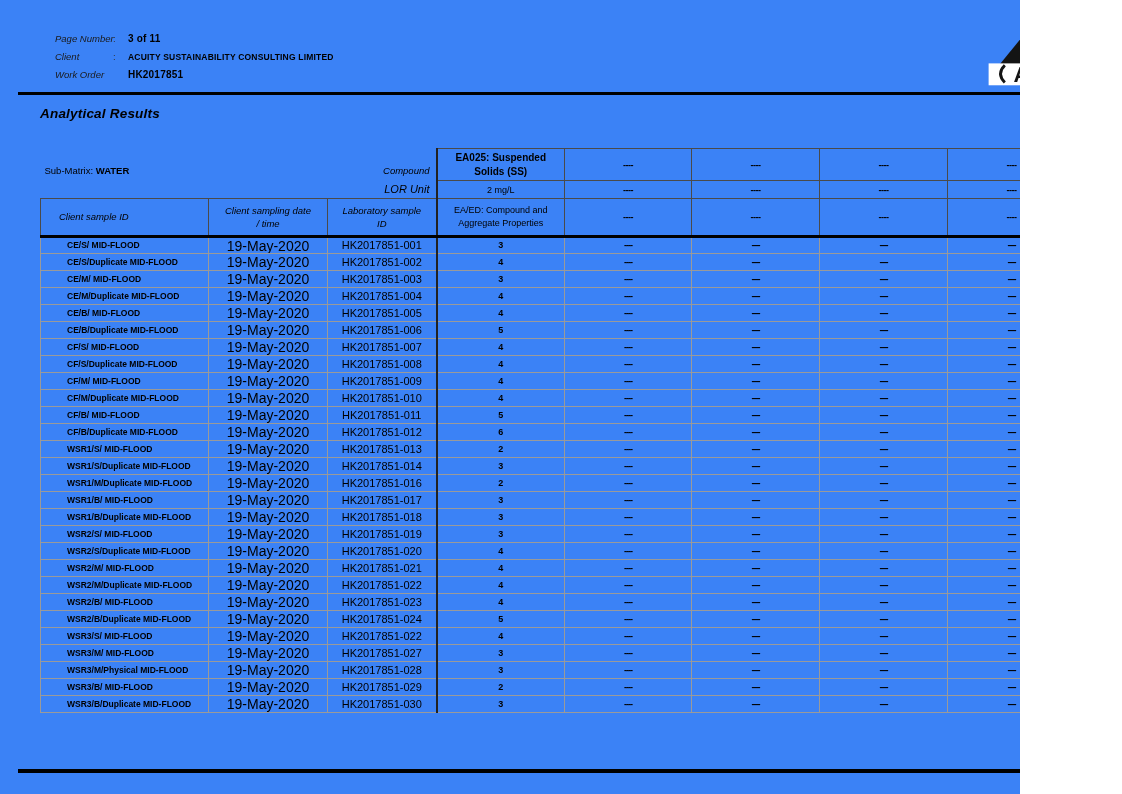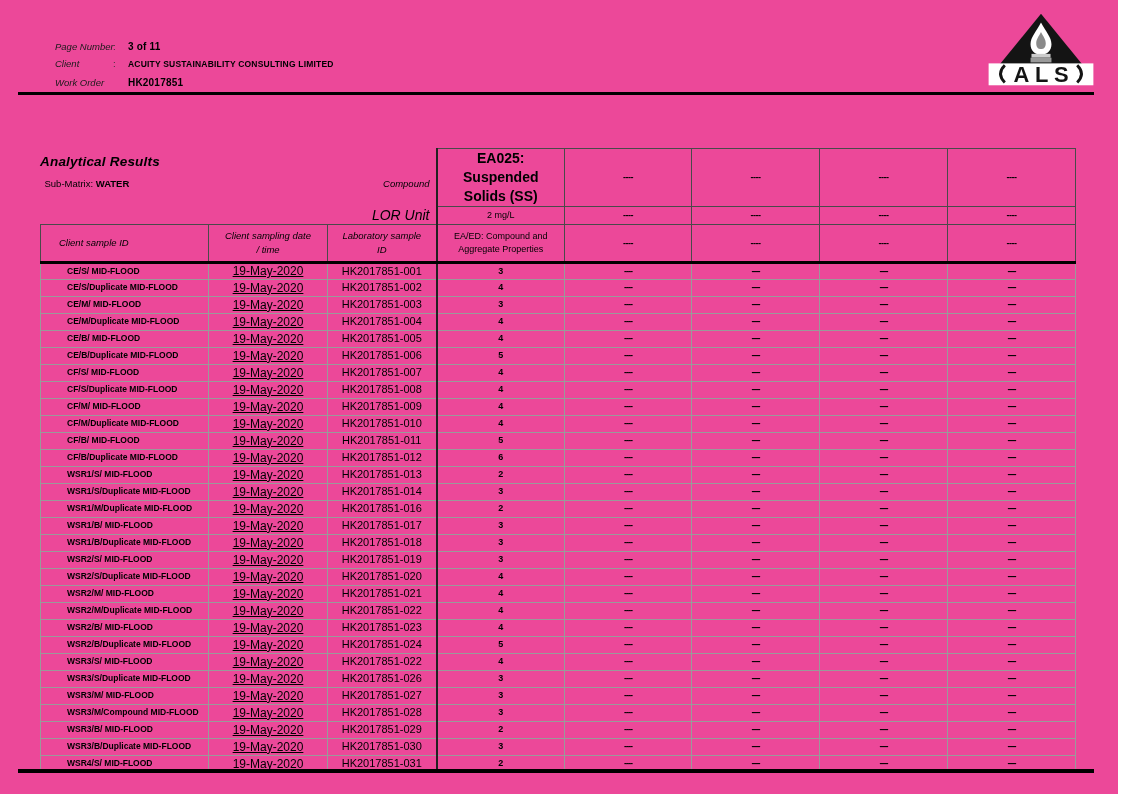--- a/index.html
+++ b/index.html
@@ -1,60 +1,60 @@
 <!DOCTYPE html>
 <html><head>
 <meta charset="utf-8">
 <style>
   * { margin:0; padding:0; box-sizing:border-box; }
   html,body { background:#fff; }
   .page {
-    position:relative; width:1118px; height:794px; background:#ec4899;
+    position:relative; width:1020px; height:794px; background:#3b82f6;
     font-family:"Liberation Sans", sans-serif; color:#000; overflow:hidden;
   }
   
   .meta { position:absolute; left:55px; top:33px; }
   .meta-row { display:flex; align-items:baseline; height:18px; }
   .meta-label { display:inline-block; width:58px; font-style:italic; font-size:9.5px; color:#1a1a1a; white-space:nowrap; }
   .meta-colon { display:inline-block; width:15px; font-size:9.5px; color:#333; }
-  .meta-value { font-weight:bold; font-size:10px; letter-spacing:0.2px;margin-top:8px; }
+  .meta-value { font-weight:bold; font-size:10px; letter-spacing:0.2px; }
   .meta-value.small { font-size:8.5px; }
   
   .rule-top { position:absolute; left:18px; width:1076px; top:92px; height:3px; background:#000; }
   .rule-bottom { position:absolute; left:18px; width:1076px; top:769px; height:4px; background:#000; }
   
   .logo { position:absolute; left:988px; top:11px; width:106px; height:80px; }
   
-  .section-title { position:absolute; left:40px; top:106px; font-size:13.5px; font-weight:bold; font-style:italic; letter-spacing:0.2px;margin-top:48px; }
+  .section-title { position:absolute; left:40px; top:106px; font-size:13.5px; font-weight:bold; font-style:italic; letter-spacing:0.2px; }
   
   table.results { position:absolute; left:40px; top:148px; width:1035px; border-collapse:collapse; table-layout:fixed; }
   td { padding:0 4px; vertical-align:middle; font-size:9.5px; overflow:hidden; }
   .nb { border:none; }
   .box { border:1px solid #4a4a4a; }
   .thickL { border-left:2px solid #222 !important; }
   tr.hrA td { height:32px; }
   tr.hrB td { height:18px; }
   tr.hrC td { height:38px; }
   .subm-row { display:flex; justify-content:space-between; align-items:flex-start;margin-top:12px; }
   .subm { font-size:9.5px; }
   .subm b { font-weight:bold; }
   .ital-right { font-style:italic; font-size:9.5px; text-align:right; padding-right:2px; }
-  .analyte-title { text-align:center; font-weight:bold; font-size:14px; line-height:1.35; }
+  .analyte-title { text-align:center; font-weight:bold; font-size:10px; line-height:1.35; }
   .line { display:block; }
-  .lorunit { font-style:italic; font-size:14px; text-align:right; padding-right:6px; }
+  .lorunit { font-style:italic; font-size:11px; text-align:right; padding-right:6px; }
   .lorval { text-align:center; font-size:9px; }
   .colhdr { font-style:italic; font-size:9.5px; text-align:center; line-height:1.4; }
   .colhdr.left { text-align:left; padding-left:18px; }
   .method { text-align:center; font-size:9px; line-height:1.4; }
   .hdash { text-align:center; font-weight:bold; font-size:9px; letter-spacing:-0.5px; }
   tr.hrC td { border-bottom:3px solid #000; }
   
   tbody td { border:1px solid #9a9a9a; height:17px; line-height:1; }
   .c-id  { font-weight:bold; font-size:8.5px; padding-left:26px; white-space:nowrap; }
-  .c-date{ text-align:center; font-size:12px;text-decoration:underline; }
+  .c-date{ text-align:center; font-size:14px; }
   .c-lab { text-align:center; font-size:11px; }
   .c-val { text-align:center; font-weight:bold; font-size:9px; }
   .c-dash{ text-align:center; font-weight:bold; font-size:9px; letter-spacing:-1px; }
 </style>
 </head>
 <body>
 
 <div class="page">
 
   <div class="meta">
@@ -409,44 +409,34 @@
           <td class="c-id">WSR3/S/ MID-FLOOD</td>
           <td class="c-date">19-May-2020</td>
           <td class="c-lab">HK2017851-022</td>
           <td class="c-val thickL">4</td>
           <td class="c-dash">----</td>
           <td class="c-dash">----</td>
           <td class="c-dash">----</td>
           <td class="c-dash">----</td>
         </tr>
 
-        <tr>
-          <td class="c-id">WSR3/S/Duplicate MID-FLOOD</td>
-          <td class="c-date">19-May-2020</td>
-          <td class="c-lab">HK2017851-026</td>
-          <td class="c-val thickL">3</td>
-          <td class="c-dash">----</td>
-          <td class="c-dash">----</td>
-          <td class="c-dash">----</td>
-          <td class="c-dash">----</td>
-        </tr>
 
         <tr>
           <td class="c-id">WSR3/M/ MID-FLOOD</td>
           <td class="c-date">19-May-2020</td>
           <td class="c-lab">HK2017851-027</td>
           <td class="c-val thickL">3</td>
           <td class="c-dash">----</td>
           <td class="c-dash">----</td>
           <td class="c-dash">----</td>
           <td class="c-dash">----</td>
         </tr>
 
         <tr>
-          <td class="c-id">WSR3/M/Compound MID-FLOOD</td>
+          <td class="c-id">WSR3/M/Physical MID-FLOOD</td>
           <td class="c-date">19-May-2020</td>
           <td class="c-lab">HK2017851-028</td>
           <td class="c-val thickL">3</td>
           <td class="c-dash">----</td>
           <td class="c-dash">----</td>
           <td class="c-dash">----</td>
           <td class="c-dash">----</td>
         </tr>
 
         <tr>
@@ -464,28 +454,18 @@
           <td class="c-id">WSR3/B/Duplicate MID-FLOOD</td>
           <td class="c-date">19-May-2020</td>
           <td class="c-lab">HK2017851-030</td>
           <td class="c-val thickL">3</td>
           <td class="c-dash">----</td>
           <td class="c-dash">----</td>
           <td class="c-dash">----</td>
           <td class="c-dash">----</td>
         </tr>
 
-        <tr>
-          <td class="c-id">WSR4/S/ MID-FLOOD</td>
-          <td class="c-date">19-May-2020</td>
-          <td class="c-lab">HK2017851-031</td>
-          <td class="c-val thickL">2</td>
-          <td class="c-dash">----</td>
-          <td class="c-dash">----</td>
-          <td class="c-dash">----</td>
-          <td class="c-dash">----</td>
-        </tr>
       </tbody>
   </table>
 
   <div class="rule-bottom"></div>
 
 </div>
 
 </body></html>

